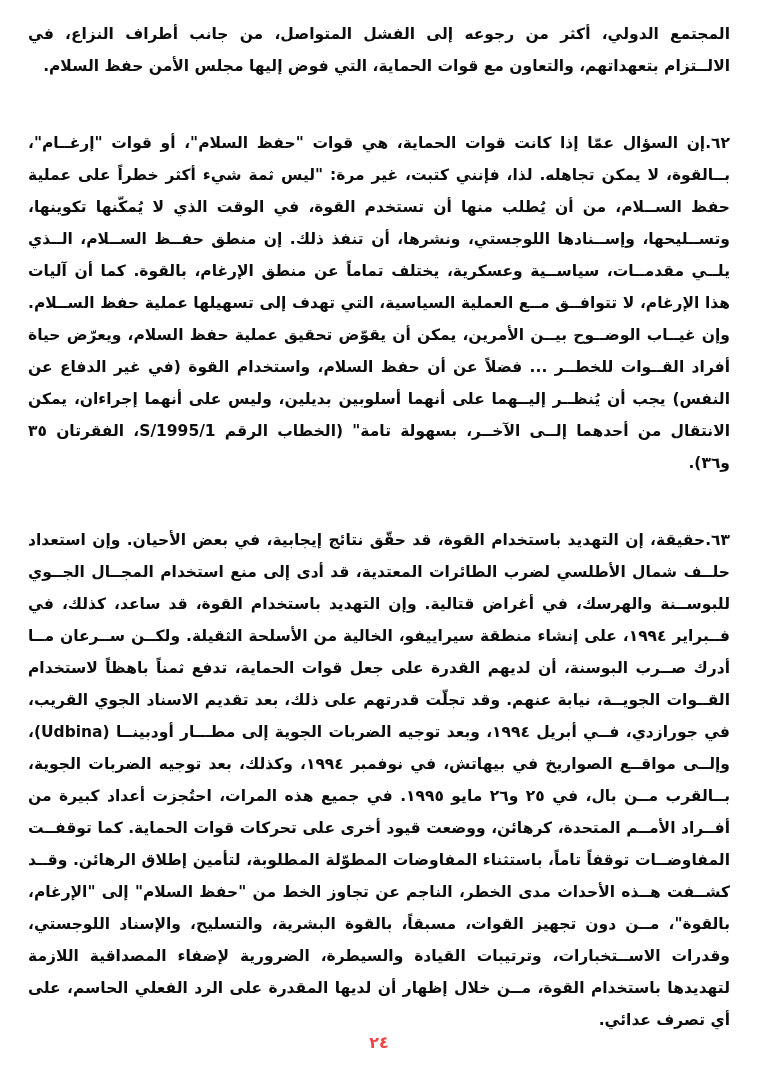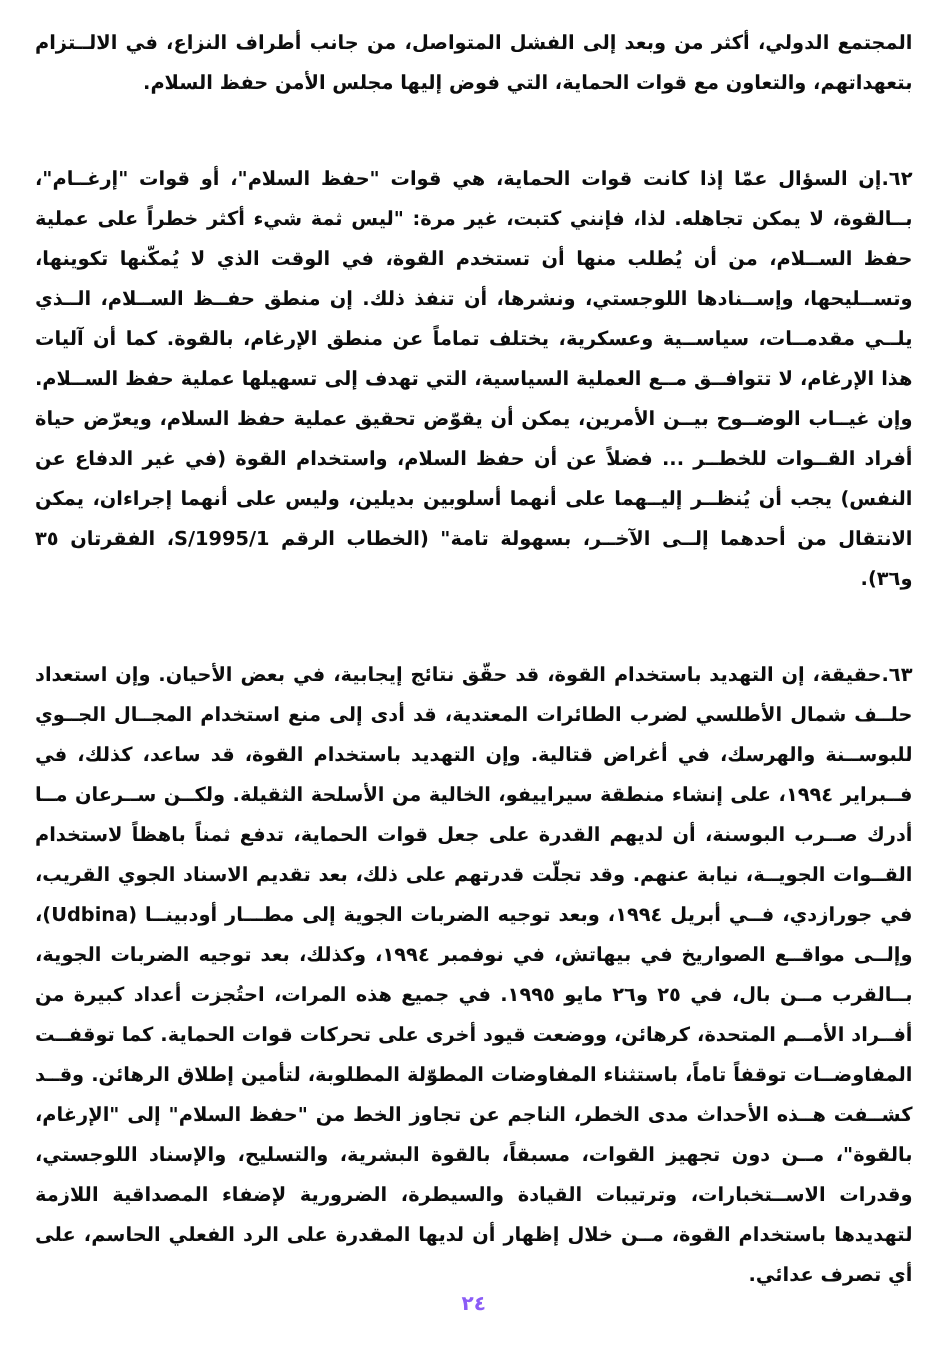--- a/index.html
+++ b/index.html
@@ -39,32 +39,32 @@
   .para-num:empty {
     display: none;
   }
   .page-num {
     position: absolute;
     bottom: 26px;
     left: 0;
     width: 100%;
     text-align: center;
     direction: rtl;
-    color: #8b5cf6;
+    color: #ef4444;
     font-weight: 700;
     font-size: 16px;
   }
 </style>
 </head>
 <body>
 
 <div class="page">
   <div class="content">
 
-    <p class="para"><span>المجتمع الدولي، أكثر من وبعد إلى الفشل المتواصل، من جانب أطراف النزاع، في الالــتزام بتعهداتهم، والتعاون مع قوات الحماية، التي فوض إليها مجلس الأمن حفظ السلام.</span></p>
+    <p class="para"><span>المجتمع الدولي، أكثر من رجوعه إلى الفشل المتواصل، من جانب أطراف النزاع، في الالــتزام بتعهداتهم، والتعاون مع قوات الحماية، التي فوض إليها مجلس الأمن حفظ السلام.</span></p>
 
     <p class="para"><span class="para-num">٦٢.</span><span>إن السؤال عمّا إذا كانت قوات الحماية، هي قوات "حفظ السلام"، أو قوات "إرغــام"، بــالقوة، لا يمكن تجاهله. لذا، فإنني كتبت، غير مرة: "ليس ثمة شيء أكثر خطراً على عملية حفظ الســلام، من أن يُطلب منها أن تستخدم القوة، في الوقت الذي لا يُمكّنها تكوينها، وتســليحها، وإســنادها اللوجستي، ونشرها، أن تنفذ ذلك. إن منطق حفــظ الســلام، الــذي يلــي مقدمــات، سياســية وعسكرية، يختلف تماماً عن منطق الإرغام، بالقوة. كما أن آليات هذا الإرغام، لا تتوافــق مــع العملية السياسية، التي تهدف إلى تسهيلها عملية حفظ الســلام. وإن غيــاب الوضــوح بيــن الأمرين، يمكن أن يقوّض تحقيق عملية حفظ السلام، ويعرّض حياة أفراد القــوات للخطــر ... فضلاً عن أن حفظ السلام، واستخدام القوة (في غير الدفاع عن النفس) يجب أن يُنظــر إليــهما على أنهما أسلوبين بديلين، وليس على أنهما إجراءان، يمكن الانتقال من أحدهما إلــى الآخــر، بسهولة تامة" (الخطاب الرقم S/1995/1، الفقرتان ٣٥ و٣٦).</span></p>
 
     <p class="para"><span class="para-num">٦٣.</span><span>حقيقة، إن التهديد باستخدام القوة، قد حقّق نتائج إيجابية، في بعض الأحيان. وإن استعداد حلــف شمال الأطلسي لضرب الطائرات المعتدية، قد أدى إلى منع استخدام المجــال الجــوي للبوســنة والهرسك، في أغراض قتالية. وإن التهديد باستخدام القوة، قد ساعد، كذلك، في فــبراير ١٩٩٤، على إنشاء منطقة سيراييفو، الخالية من الأسلحة الثقيلة. ولكــن ســرعان مــا أدرك صــرب البوسنة، أن لديهم القدرة على جعل قوات الحماية، تدفع ثمناً باهظاً لاستخدام القــوات الجويــة، نيابة عنهم. وقد تجلّت قدرتهم على ذلك، بعد تقديم الاسناد الجوي القريب، في جورازدي، فــي أبريل ١٩٩٤، وبعد توجيه الضربات الجوية إلى مطـــار أودبينــا (Udbina)، وإلــى مواقــع الصواريخ في بيهاتش، في نوفمبر ١٩٩٤، وكذلك، بعد توجيه الضربات الجوية، بــالقرب مــن بال، في ٢٥ و٢٦ مايو ١٩٩٥. في جميع هذه المرات، احتُجزت أعداد كبيرة من أفــراد الأمــم المتحدة، كرهائن، ووضعت قيود أخرى على تحركات قوات الحماية. كما توقفــت المفاوضــات توقفاً تاماً، باستثناء المفاوضات المطوّلة المطلوبة، لتأمين إطلاق الرهائن. وقــد كشــفت هــذه الأحداث مدى الخطر، الناجم عن تجاوز الخط من "حفظ السلام" إلى "الإرغام، بالقوة"، مــن دون تجهيز القوات، مسبقاً، بالقوة البشرية، والتسليح، والإسناد اللوجستي، وقدرات الاســتخبارات، وترتيبات القيادة والسيطرة، الضرورية لإضفاء المصداقية اللازمة لتهديدها باستخدام القوة، مــن خلال إظهار أن لديها المقدرة على الرد الفعلي الحاسم، على أي تصرف عدائي.</span></p>
 
   </div>
 
   <div class="page-num">٢٤</div>
 </div>
 

